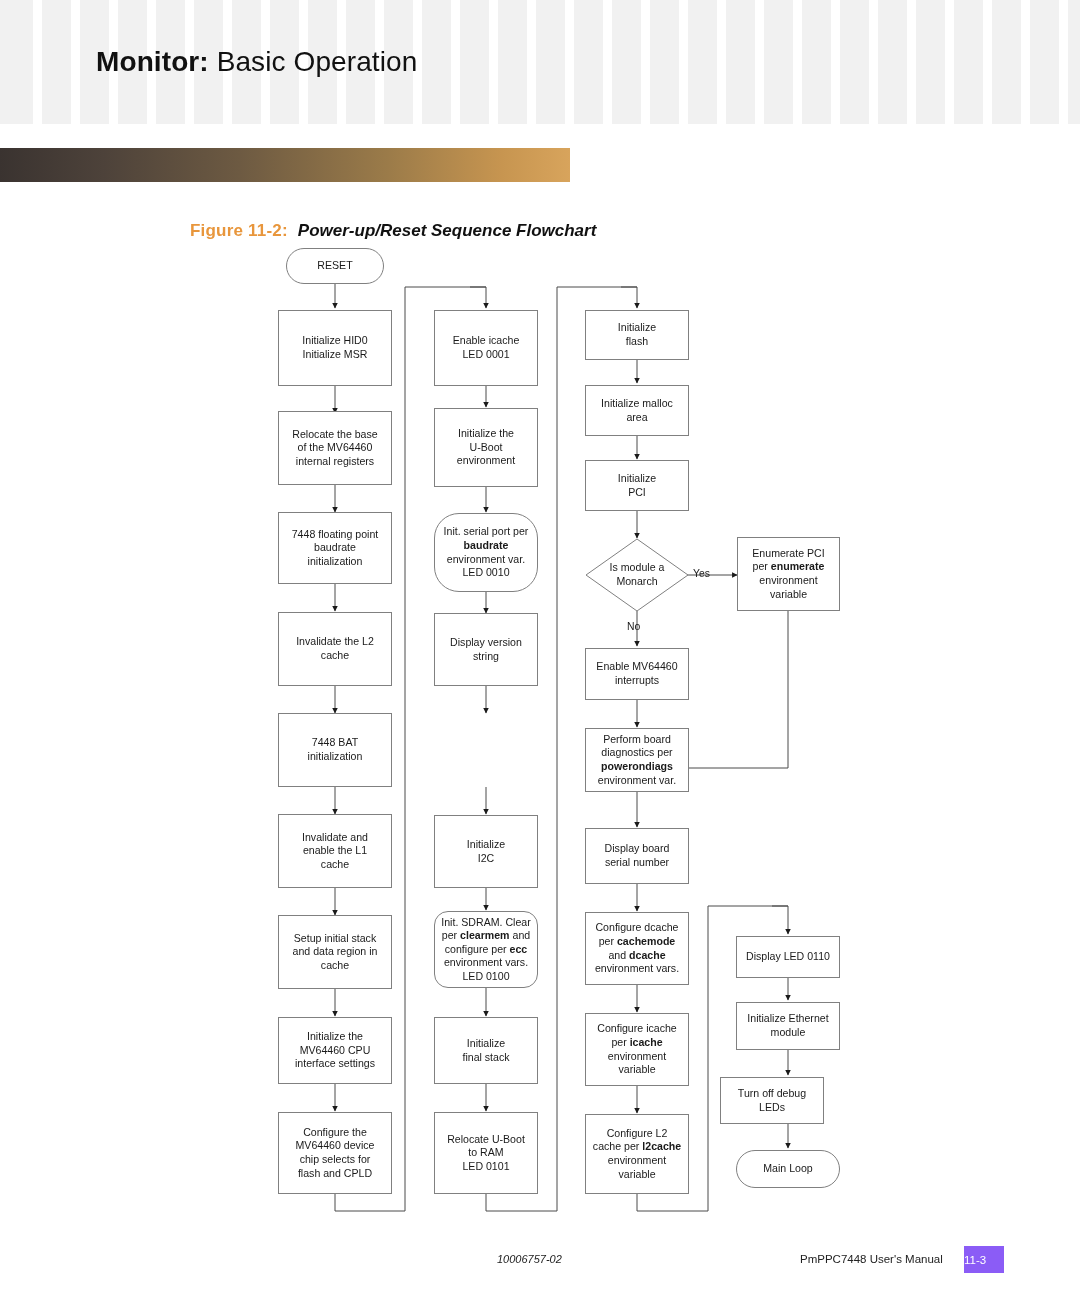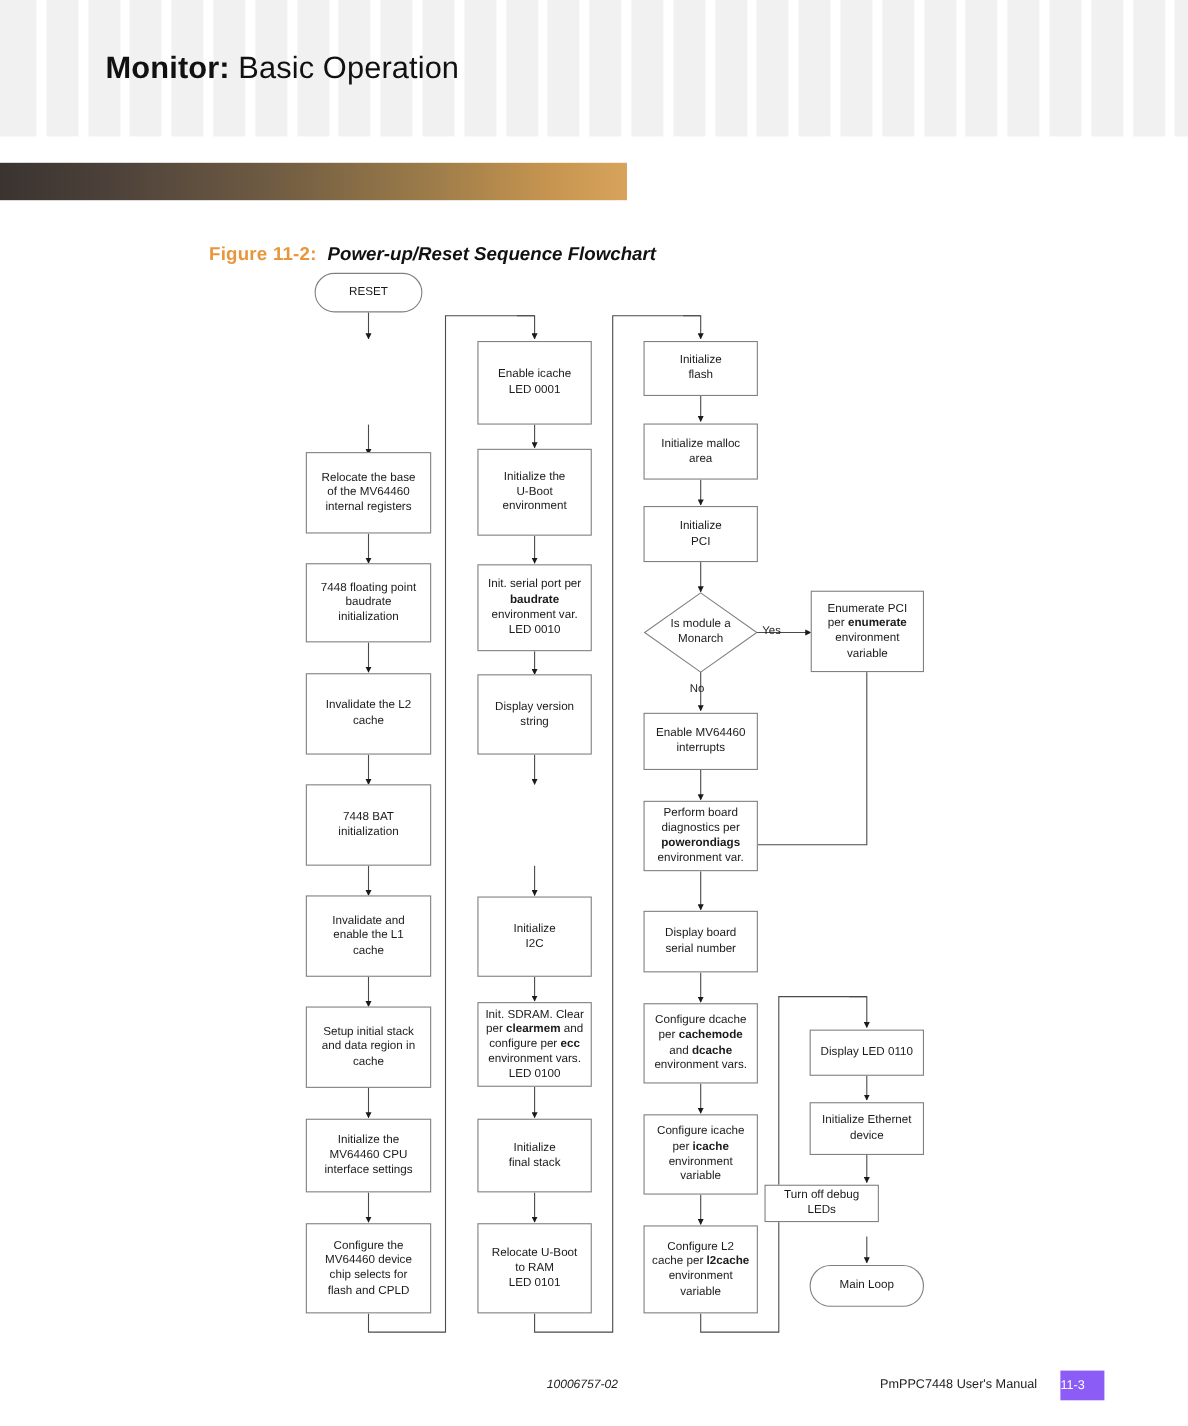--- a/index.html
+++ b/index.html
@@ -156,20 +156,26 @@
         <path d="M788,978 L788,1000" marker-end="url(#ah)"></path>
         <path d="M788,1050 L788,1075" marker-end="url(#ah)"></path>
         <path d="M788,1124 L788,1148" marker-end="url(#ah)"></path>
       </g>
     </svg>
 
     <div class="node term" style="left:286px; top:248px; width:98px; height:36px;">
       <span>RESET</span>
     </div>
 
+    <div class="node" style="left:278px; top:310px; width:114px; height:76px;">
+      <span class="ml">
+          <div>Initialize HID0</div>
+          <div>Initialize MSR</div>
+        </span>
+    </div>
 
     <div class="node" style="left:278px; top:411px; width:114px; height:74px;">
       <span class="ml">
           <div>Relocate the base</div>
           <div>of the MV64460</div>
           <div>internal registers</div>
         </span>
     </div>
 
     <div class="node" style="left:278px; top:512px; width:114px; height:72px;">
@@ -235,21 +241,21 @@
     </div>
 
     <div class="node" style="left:434px; top:408px; width:104px; height:79px;">
       <span class="ml">
           <div>Initialize the</div>
           <div>U-Boot</div>
           <div>environment</div>
         </span>
     </div>
 
-    <div class="node" style="left:434px; top:513px; width:104px; height:79px;">
+    <div class="node" style="left:434px; top:513px; width:104px; height:79px;border-radius:25px;">
       <div>
         <div>Init. serial port per</div>
         <div><b>baudrate</b></div>
         <div>environment var.</div>
         <div>LED 0010</div>
       </div>
     </div>
 
     <div class="node" style="left:434px; top:613px; width:104px; height:73px;">
       <span class="ml">
@@ -259,21 +265,21 @@
     </div>
 
 
     <div class="node" style="left:434px; top:815px; width:104px; height:73px;">
       <span class="ml">
           <div>Initialize</div>
           <div>I2C</div>
         </span>
     </div>
 
-    <div class="node" style="left:434px; top:911px; width:104px; height:77px;">
+    <div class="node" style="left:434px; top:911px; width:104px; height:77px;border-radius:14px;">
       <div>
         <div>Init. SDRAM. Clear</div>
         <div><span>per </span><b>clearmem</b><span> and</span></div>
         <div><span>configure per </span><b>ecc</b></div>
         <div>environment vars.</div>
         <div>LED 0100</div>
       </div>
     </div>
 
     <div class="node" style="left:434px; top:1017px; width:104px; height:67px;">
@@ -390,25 +396,25 @@
       </div>
     </div>
 
     <div class="node" style="left:736px; top:936px; width:104px; height:42px;">
       <span class="ml">Display LED 0110</span>
     </div>
 
     <div class="node" style="left:736px; top:1002px; width:104px; height:48px;">
       <span class="ml">
           <div>Initialize Ethernet</div>
-          <div>device</div>
-        </span>
-    </div>
-
-    <div class="node" style="left:695px; top:1077px; width:104px; height:34px;">
+          <div>module</div>
+        </span>
+    </div>
+
+    <div class="node" style="left:720px; top:1077px; width:104px; height:47px;">
       <span class="ml">
           <div>Turn off debug</div>
           <div>LEDs</div>
         </span>
     </div>
 
     <div class="node term" style="left:736px; top:1150px; width:104px; height:38px;">
       <span>Main Loop</span>
     </div>
 

